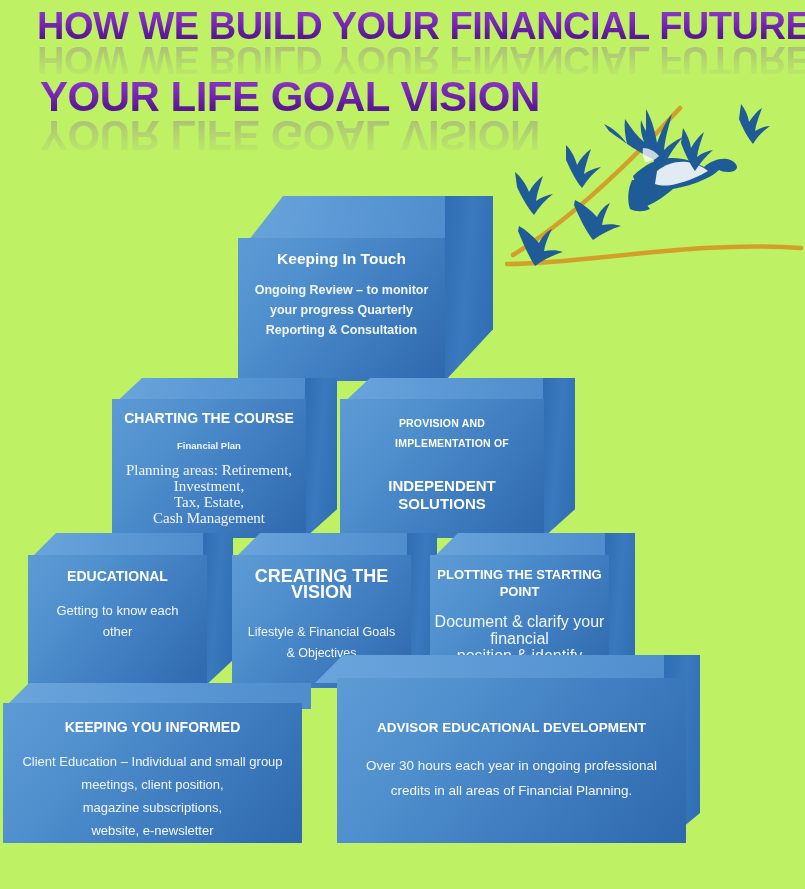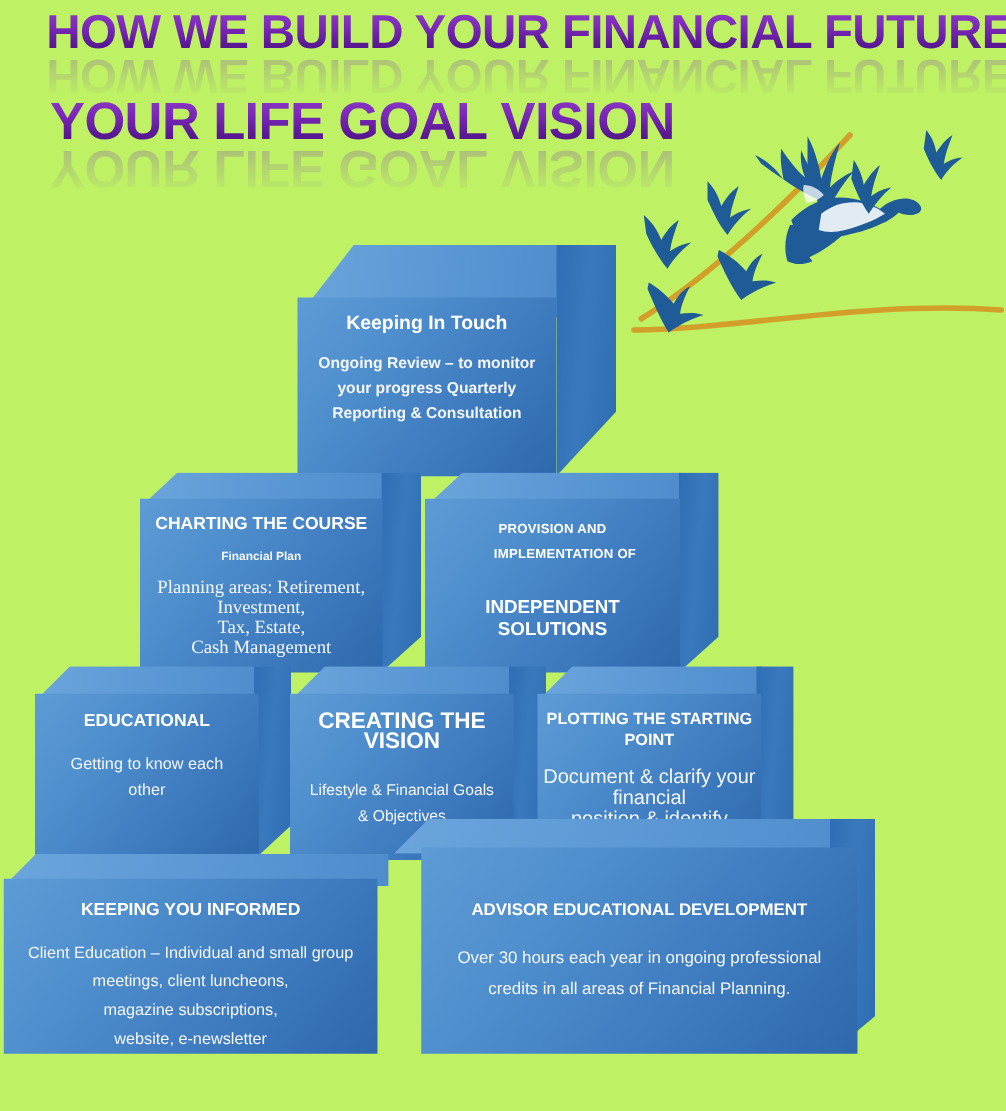--- a/index.html
+++ b/index.html
@@ -248,21 +248,21 @@
 
   <div class="box" id="box-l4a" style="left:3px; top:683px; width:374px; height:160px;">
     <div class="face-top" style="left:0; top:0; width:308px; height:26px;
                 clip-path: polygon(0% 100%, 26px 0%, 100% 0%, 100% 100%);"></div>
     <div class="face-right" style="right:0; top:0; width:14px; height:160px;
                 clip-path: polygon(0% 0%, 100% 0%, 100% 86%, 0% 100%);"></div>
     <div class="face-front" style="left:0; top:20px; width:299px; height:140px; padding:16px 6px 0 6px;">
       <div class="box-title" style="font-size:14px; line-height:16px; margin-bottom:15px;">KEEPING YOU INFORMED</div>
       <div class="box-body" style="font-size:13px; line-height:23px;">
         <div>Client Education – Individual and small group</div>
-        <div>meetings,  client luncheons,</div>
+        <div>meetings,  client position,</div>
         <div>magazine subscriptions,</div>
         <div>website, e-newsletter</div>
       </div>
     </div>
   </div>
 
   <div class="box" id="box-l4b" style="left:315px; top:655px; width:385px; height:188px;">
     <div class="face-top" style="left:0; top:0; width:383px; height:28px;
                 clip-path: polygon(0% 100%, 28px 0%, 100% 0%, 100% 100%);"></div>
     <div class="face-right" style="right:0; top:0; width:36px; height:188px;

